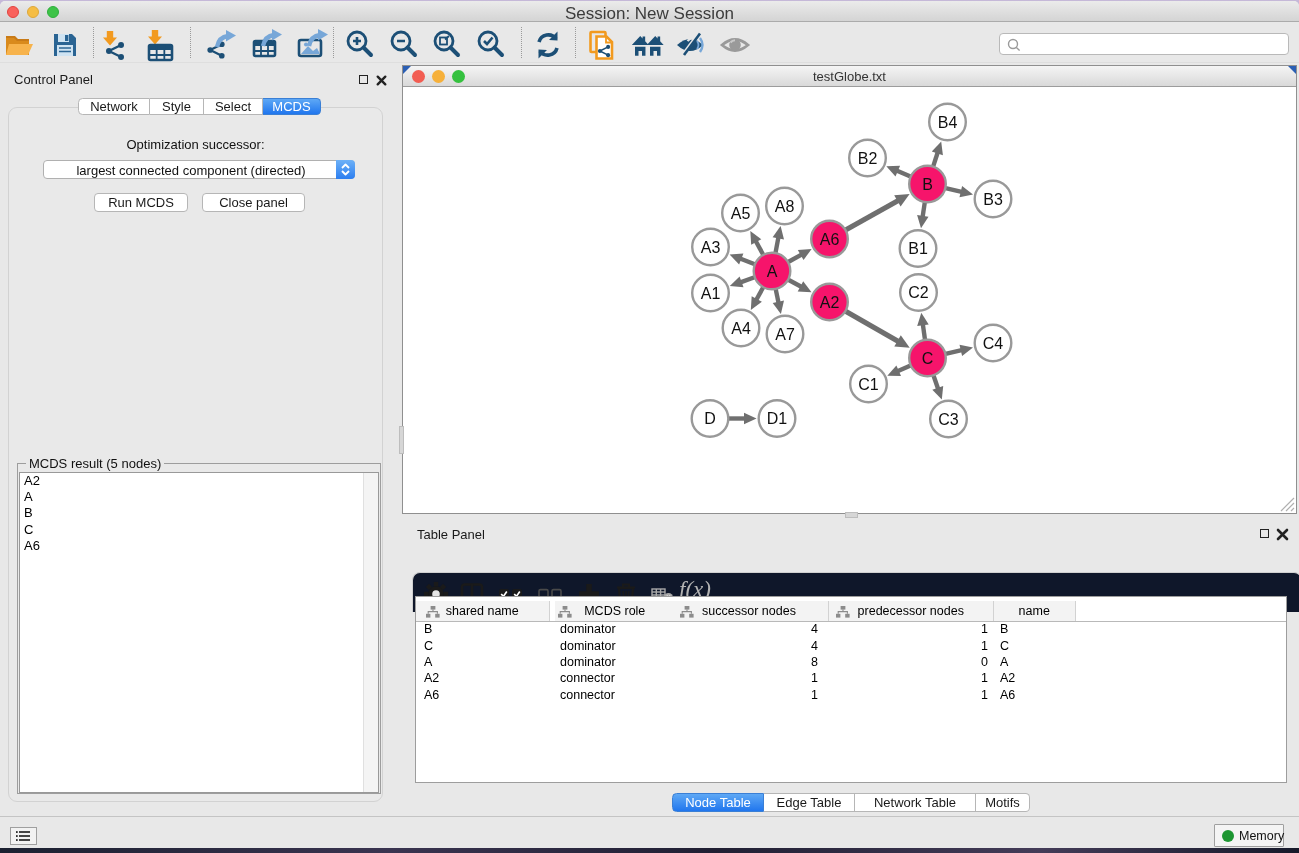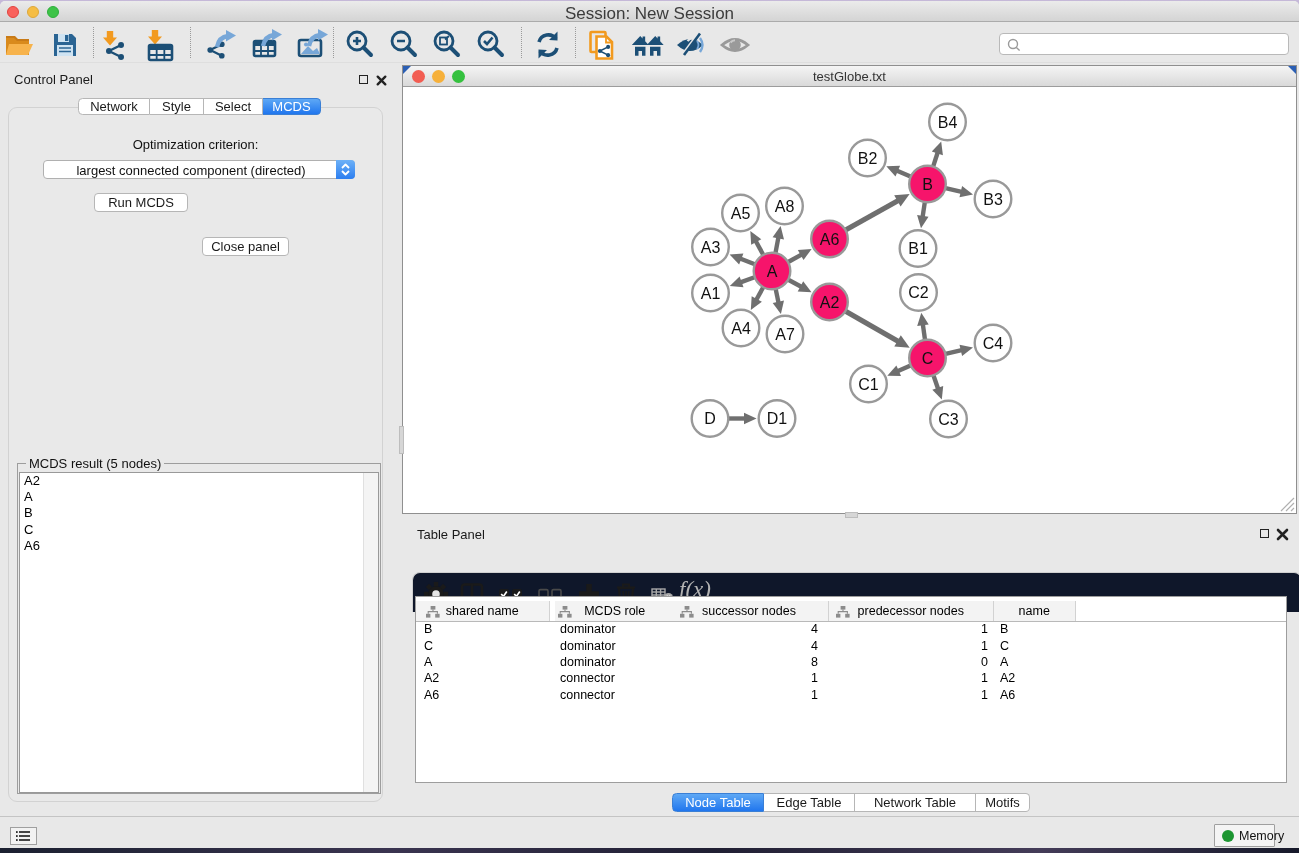--- a/index.html
+++ b/index.html
@@ -204,30 +204,30 @@
   <svg class="abs" style="left:376px;top:74px" width="11" height="11" viewBox="0 0 13 13">
       <path d="M2 2 L11 11 M11 2 L2 11" stroke="#222" stroke-width="2.8" stroke-linecap="round"></path>
     </svg>
   <div id="cpbox"></div>
   <div class="seg" style="left:78px;top:97px;width:243px;height:17px;">
     <div style="width:72px;">Network</div>
       <div style="width:54px;">Style</div>
       <div style="width:59px;">Select</div>
       <div class="sel" style="width:58px;">MCDS</div>
   </div>
-  <div class="abs" style="left:8px;top:136px;width:375px;text-align:center;font-size:13px;color:#111;">Optimization criterion:</div>
+  <div class="abs" style="left:8px;top:136px;width:375px;text-align:center;font-size:13px;color:#111;">Optimization successor:</div>
   <div id="dropdown">
     <div style="position:absolute;left:0;top:2px;width:294px;text-align:center;font-size:13px;color:#111;">largest connected component (directed)</div>
     <div id="dropstep"><svg width="19" height="19" viewBox="0 0 19 19">
           <path d="M6 8 L9.5 4.5 L13 8" fill="none" stroke="#fff" stroke-width="1.8" stroke-linejoin="round"></path>
           <path d="M6 11 L9.5 14.5 L13 11" fill="none" stroke="#fff" stroke-width="1.8" stroke-linejoin="round"></path>
         </svg></div>
   </div>
   <div class="btn" style="left:94px;top:192px;width:94px;">Run MCDS</div>
-  <div class="btn" style="left:202px;top:192px;width:87px;margin-top:44px;">Close panel</div>
+  <div class="btn" style="left:202px;top:192px;width:103px;">Close panel</div>
   <div id="groupbox">
     <div id="grouplabel">MCDS result (5 nodes)</div>
     <div id="mlist">
       <div class="row">A2</div>
         <div class="row">A</div>
         <div class="row">B</div>
         <div class="row">C</div>
         <div class="row">A6</div>
       <div id="mscroll"></div>
     </div>
@@ -482,19 +482,19 @@
             <line x1="8" y1="8" x2="19" y2="8"></line>
             <line x1="8" y1="12" x2="19" y2="12"></line>
           </g>
           <g fill="#1a1a1a">
             <rect x="5" y="3.2" width="1.7" height="1.7"></rect>
             <rect x="5" y="7.2" width="1.7" height="1.7"></rect>
             <rect x="5" y="11.2" width="1.7" height="1.7"></rect>
           </g>
         </svg>
     </div>
-    <div class="abs" style="left:1214px;top:7px;width:61px;height:23px;background:#f4f4f4;border:1px solid #9f9f9f;border-radius:1px;">
+    <div class="abs" style="left:1214px;top:7px;width:70px;height:23px;background:#f4f4f4;border:1px solid #9f9f9f;border-radius:1px;">
       <div style="position:absolute;left:7px;top:5px;width:12px;height:12px;border-radius:50%;background:#1d9632;"></div>
       <div style="position:absolute;left:24px;top:4px;font-size:12.5px;color:#111;">Memory</div>
     </div>
   </div>
 </div>
 <div id="bottomstrip"></div>
 
 </body></html>

